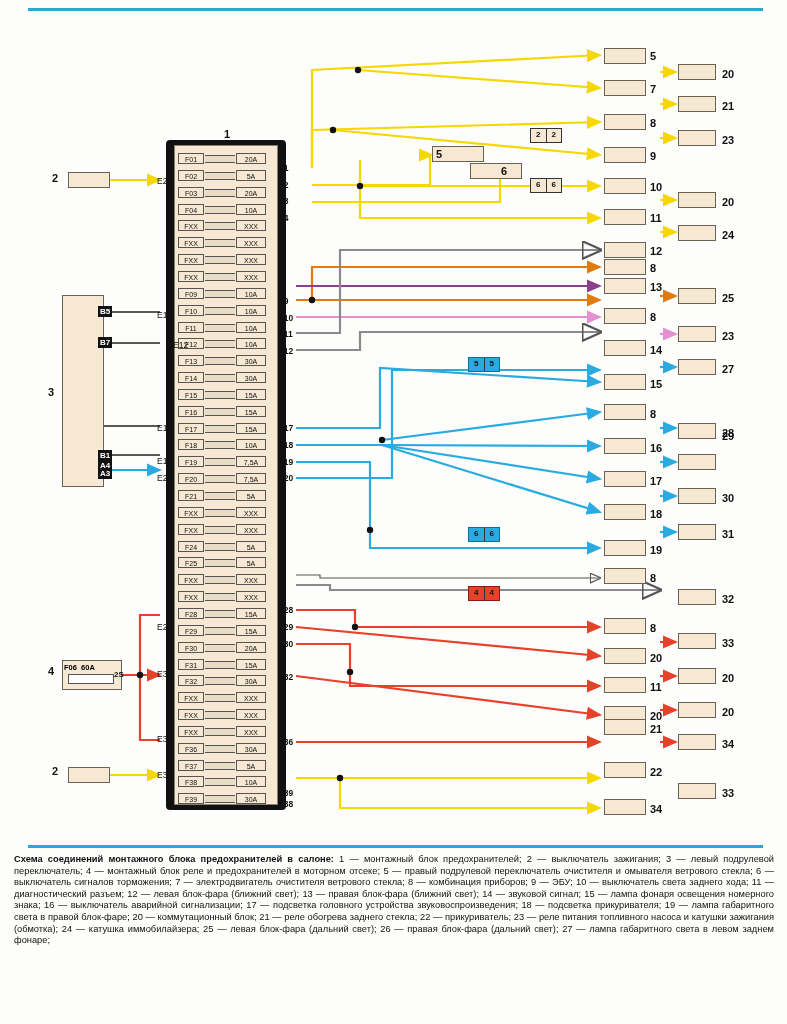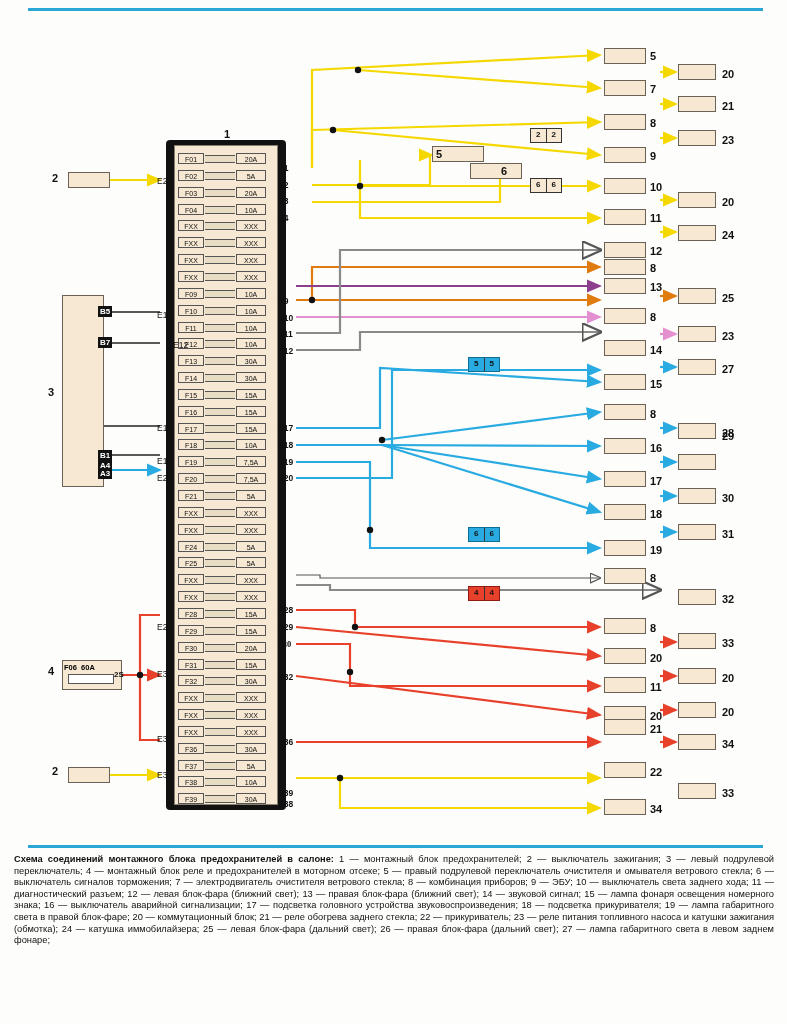--- a/index.html
+++ b/index.html
@@ -480,21 +480,21 @@
       <div class="sname" style="left: 278px; top: 296px;">S9</div>
       <div class="sname" style="left: 278px; top: 313px;">S10</div>
       <div class="sname" style="left: 278px; top: 329px;">S11</div>
       <div class="sname" style="left: 278px; top: 346px;">S12</div>
       <div class="sname" style="left: 278px; top: 423px;">S17</div>
       <div class="sname" style="left: 278px; top: 440px;">S18</div>
       <div class="sname" style="left: 278px; top: 457px;">S19</div>
       <div class="sname" style="left: 278px; top: 473px;">S20</div>
       <div class="sname" style="left: 278px; top: 605px;">S28</div>
       <div class="sname" style="left: 278px; top: 622px;">S29</div>
-      <div class="sname" style="left: 278px; top: 639px; font-family: Liberation Serif, serif;">S30</div>
+      <div class="sname" style="left: 278px; top: 639px;">S30</div>
       <div class="sname" style="left: 278px; top: 672px;">S32</div>
       <div class="sname" style="left: 278px; top: 737px;">S36</div>
       <div class="sname" style="left: 278px; top: 771px; margin-top: 28px;">S38</div>
       <div class="sname" style="left: 278px; top: 788px;">S39</div>
     </div>
   <div id="conns">
       <div class="conn" style="left: 98px; top: 306px;">B5</div>
       <div class="conn" style="left: 98px; top: 337px;">B7</div>
       <div class="conn" style="left: 98px; top: 444px; margin-top: 16px;">A4</div>
       <div class="conn" style="left: 98px; top: 450px;">B1</div>

